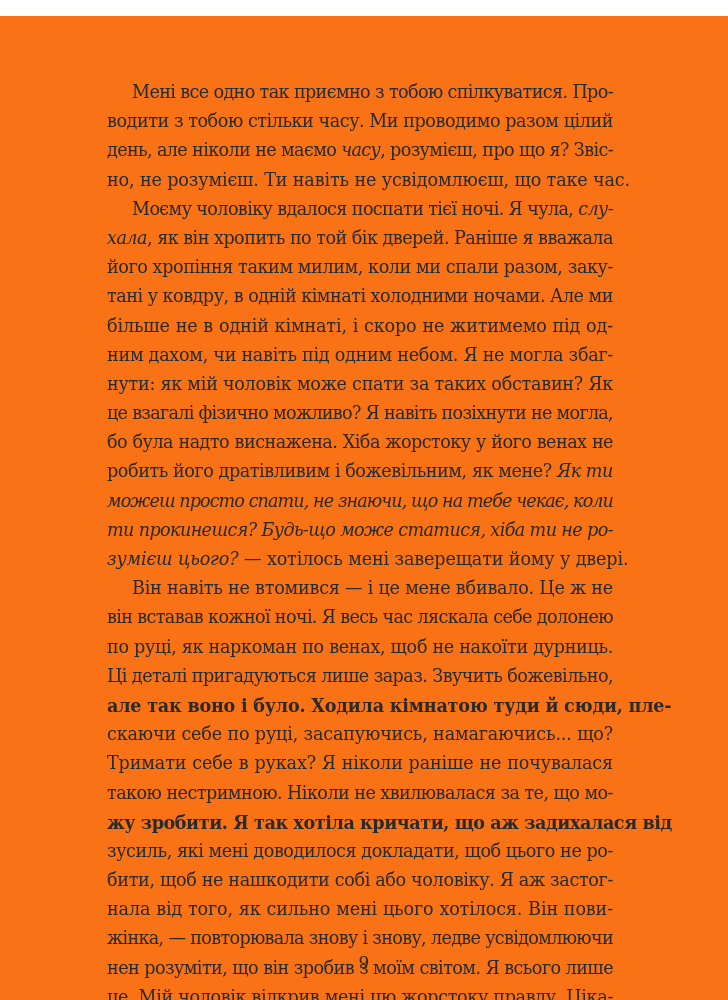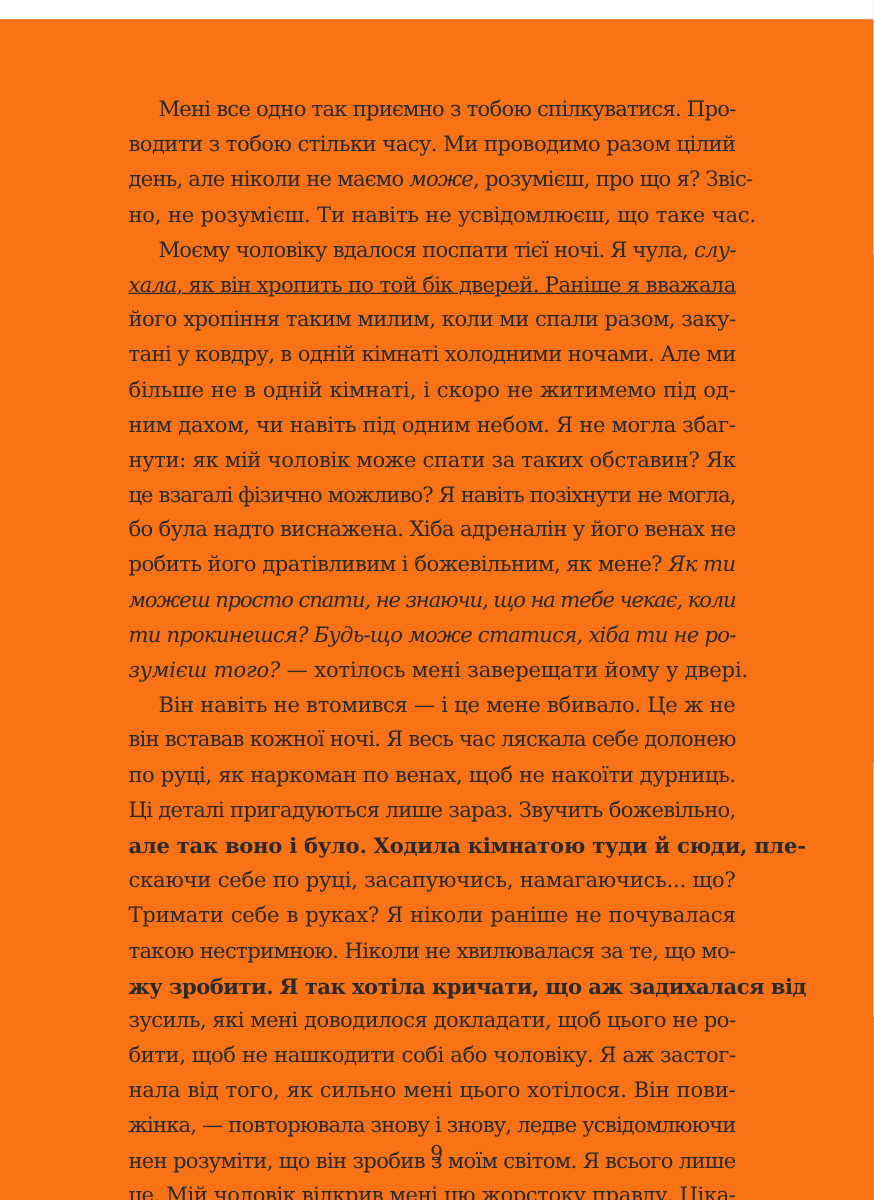--- a/index.html
+++ b/index.html
@@ -58,37 +58,37 @@
     }
   </style>
 </head>
 <body>
 
 <div class="page">
   <div class="text-block" id="text-block">
       <div>
         <span class="line indent" style="white-space: nowrap; display: block; letter-spacing: -0.633173px;"><span class="seg">Мені все одно так приємно з тобою спілкуватися. Про-</span></span>
         <span class="line" style="white-space: nowrap; display: block; letter-spacing: -0.455719px;"><span class="seg">водити з тобою стільки часу. Ми проводимо разом цілий</span></span>
-        <span class="line" style="white-space: nowrap; display: block; letter-spacing: -0.628344px;"><span class="seg">день, але ніколи не маємо </span><span class="seg it">може</span><span class="seg">, розумієш, про що я? Звіс-</span></span>
+        <span class="line" style="white-space: nowrap; display: block; letter-spacing: -0.628344px;"><span class="seg">день, але ніколи не маємо </span><span class="seg it">часу</span><span class="seg">, розумієш, про що я? Звіс-</span></span>
         <span class="line last" style="white-space: nowrap; display: block;"><span class="seg">но, не розумієш. Ти навіть не усвідомлюєш, що таке час.</span></span>
       </div>
       <div>
         <span class="line indent" style="white-space: nowrap; display: block; letter-spacing: -0.621933px;"><span class="seg">Моєму чоловіку вдалося поспати тієї ночі. Я чула, </span><span class="seg it">слу-</span></span>
-        <span class="line" style="white-space: nowrap; display: block; letter-spacing: -0.525837px; text-decoration: underline;"><span class="seg it">хала</span><span class="seg">, як він хропить по той бік дверей. Раніше я вважала</span></span>
+        <span class="line" style="white-space: nowrap; display: block; letter-spacing: -0.525837px;"><span class="seg it">хала</span><span class="seg">, як він хропить по той бік дверей. Раніше я вважала</span></span>
         <span class="line" style="white-space: nowrap; display: block; letter-spacing: -0.419752px;"><span class="seg">його хропіння таким милим, коли ми спали разом, заку-</span></span>
         <span class="line" style="white-space: nowrap; display: block; letter-spacing: -0.50625px;"><span class="seg">тані у ковдру, в одній кімнаті холодними ночами. Але ми</span></span>
         <span class="line" style="white-space: nowrap; display: block;"><span class="seg">більше не в одній кімнаті, і скоро не житимемо під од-</span></span>
         <span class="line" style="white-space: nowrap; display: block; letter-spacing: -0.283391px;"><span class="seg">ним дахом, чи навіть під одним небом. Я не могла збаг-</span></span>
         <span class="line" style="white-space: nowrap; display: block; letter-spacing: -0.265566px;"><span class="seg">нути: як мій чоловік може спати за таких обставин? Як</span></span>
         <span class="line" style="white-space: nowrap; display: block; letter-spacing: -0.716127px;"><span class="seg">це взагалі фізично можливо? Я навіть позіхнути не могла,</span></span>
-        <span class="line" style="white-space: nowrap; display: block; letter-spacing: -0.539205px;"><span class="seg">бо була надто виснажена. Хіба адреналін у його венах не</span></span>
+        <span class="line" style="white-space: nowrap; display: block; letter-spacing: -0.539205px;"><span class="seg">бо була надто виснажена. Хіба жорстоку у його венах не</span></span>
         <span class="line" style="white-space: nowrap; display: block; letter-spacing: -0.440684px;"><span class="seg">робить його дратівливим і божевільним, як мене? </span><span class="seg it">Як ти</span></span>
         <span class="line" style="white-space: nowrap; display: block; letter-spacing: -0.928007px;"><span class="seg it">можеш просто спати, не знаючи, що на тебе чекає, коли</span></span>
         <span class="line" style="white-space: nowrap; display: block; letter-spacing: -0.621814px;"><span class="seg it">ти прокинешся? Будь-що може статися, хіба ти не ро-</span></span>
-        <span class="line last" style="white-space: nowrap; display: block;"><span class="seg it">зумієш того?</span><span class="seg"> — хотілось мені заверещати йому у двері.</span></span>
+        <span class="line last" style="white-space: nowrap; display: block;"><span class="seg it">зумієш цього?</span><span class="seg"> — хотілось мені заверещати йому у двері.</span></span>
       </div>
       <div>
         <span class="line indent" style="white-space: nowrap; display: block; letter-spacing: -0.23027px;"><span class="seg">Він навіть не втомився — і це мене вбивало. Це ж не</span></span>
         <span class="line" style="white-space: nowrap; display: block; letter-spacing: -0.641071px;"><span class="seg">він вставав кожної ночі. Я весь час ляскала себе долонею</span></span>
         <span class="line" style="white-space: nowrap; display: block; letter-spacing: -0.318403px;"><span class="seg">по руці, як наркоман по венах, щоб не накоїти дурниць.</span></span>
         <span class="line" style="white-space: nowrap; display: block; letter-spacing: -0.565799px;"><span class="seg">Ці деталі пригадуються лише зараз. Звучить божевільно,</span></span>
         <span class="line" style="white-space: nowrap; display: block; letter-spacing: -0.23044px; font-weight: bold;"><span class="seg">але так воно і було. Ходила кімнатою туди й сюди, пле-</span></span>
         <span class="line" style="white-space: nowrap; display: block; letter-spacing: -0.170733px;"><span class="seg">скаючи себе по руці, засапуючись, намагаючись... що?</span></span>
         <span class="line" style="white-space: nowrap; display: block;"><span class="seg">Тримати себе в руках? Я ніколи раніше не почувалася</span></span>
         <span class="line" style="white-space: nowrap; display: block; letter-spacing: -0.550059px;"><span class="seg">такою нестримною. Ніколи не хвилювалася за те, що мо-</span></span>

